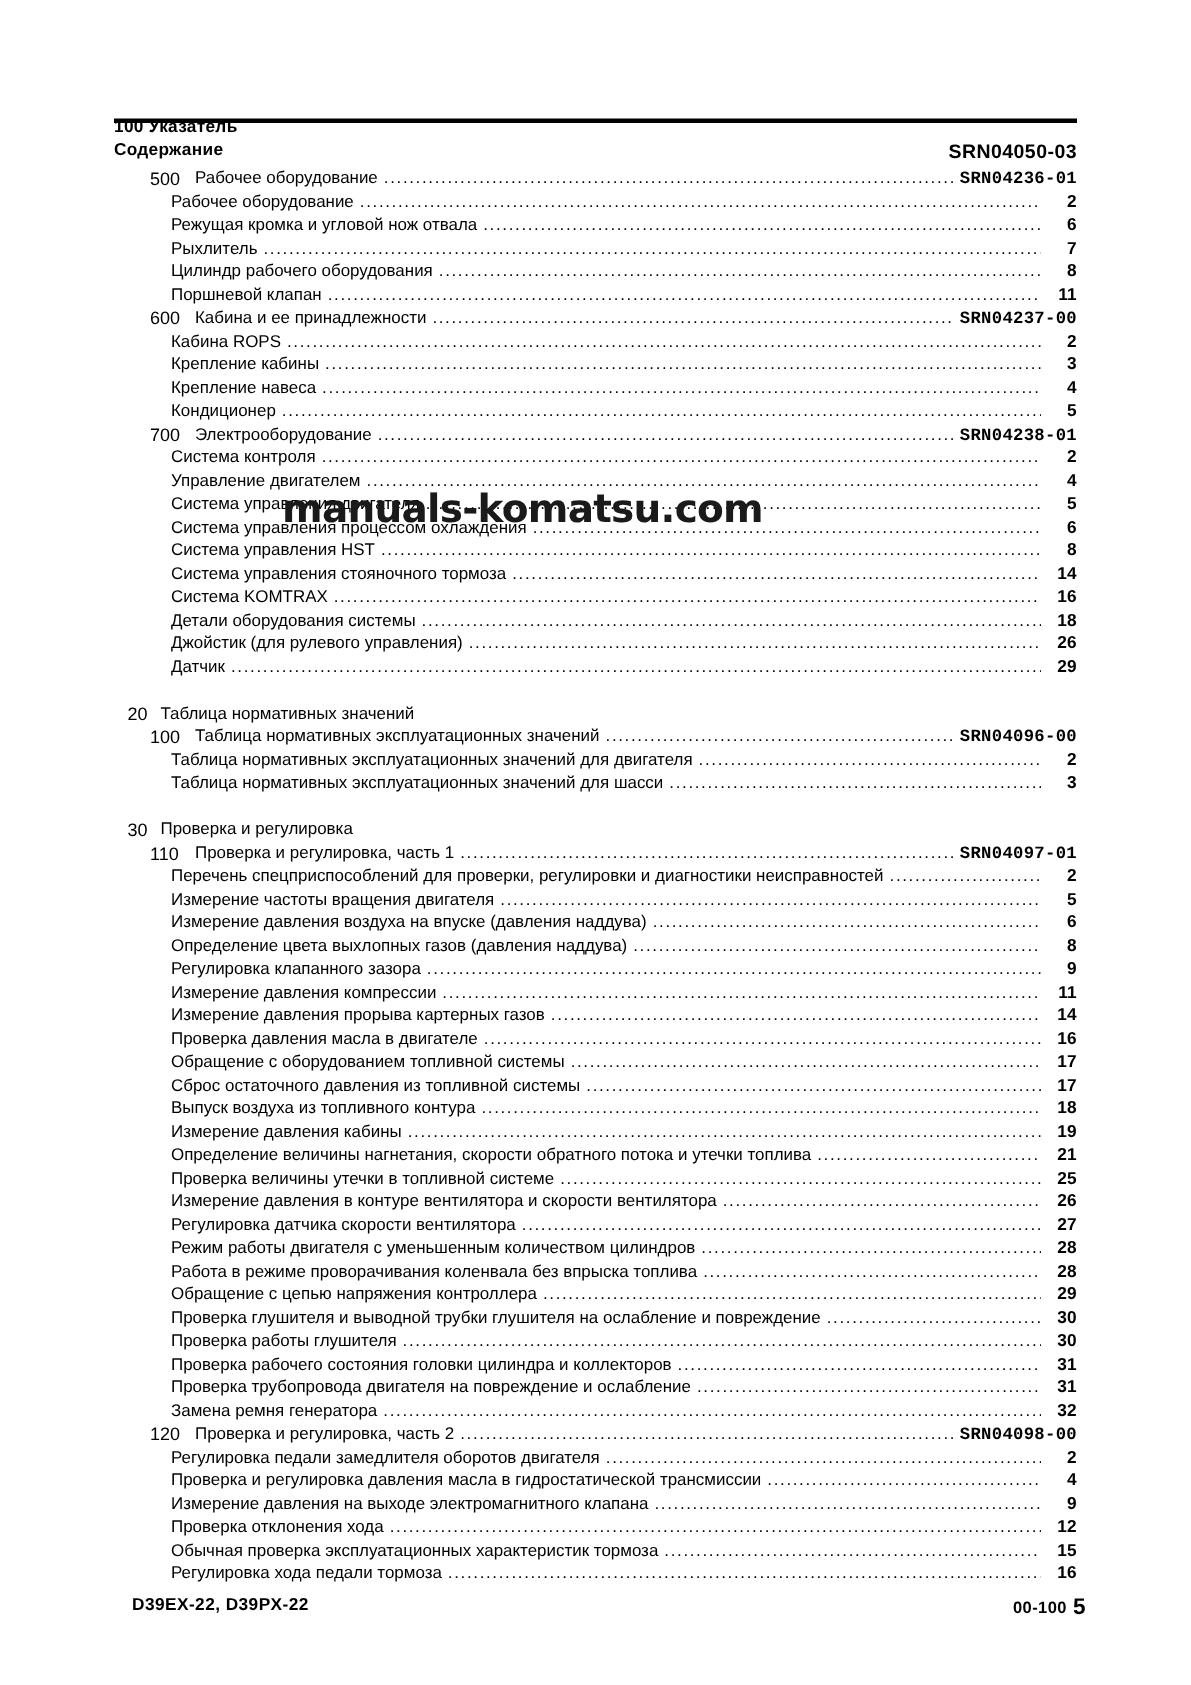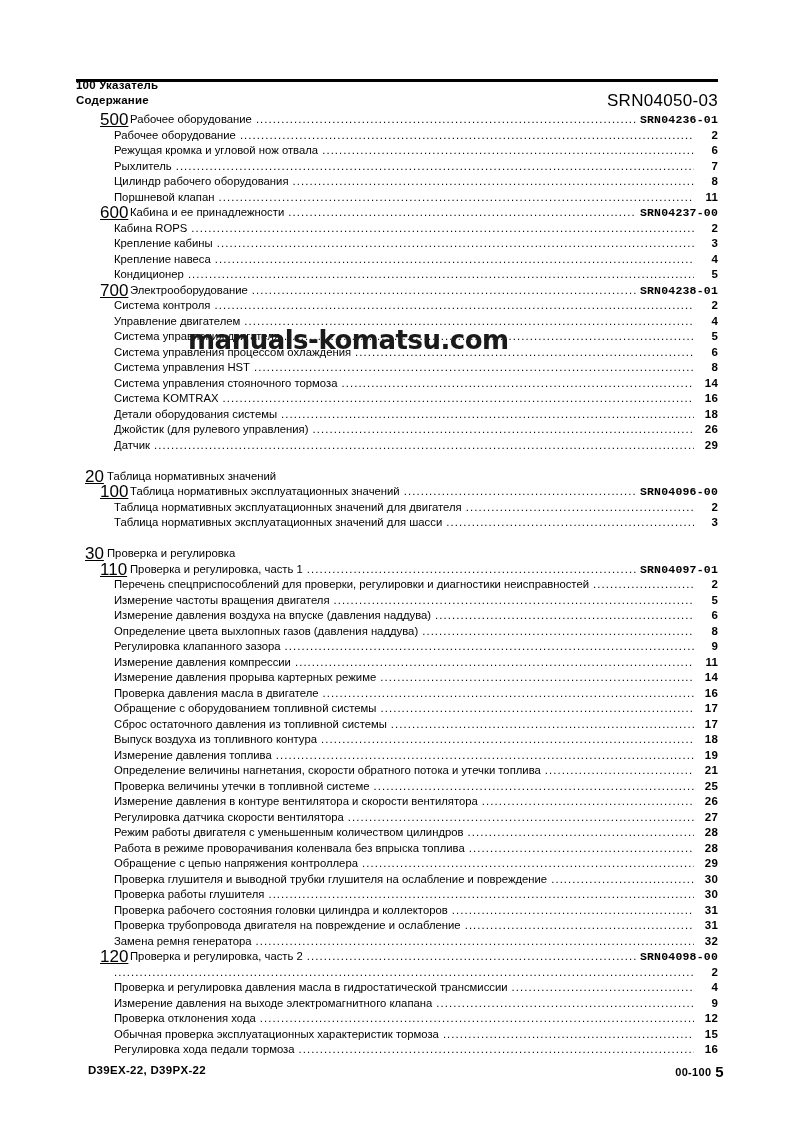--- a/index.html
+++ b/index.html
@@ -35,22 +35,22 @@
     top: 0;
     font-size: 11.5px;
     font-weight: bold;
     line-height: 15px;
     letter-spacing: 0.2px;
   }
   .header-right {
     position: absolute;
     right: 0;
     top: 15px;
-    font-size: 17px;
-    font-weight: normal;
+    font-size: 13px;
+    font-weight: bold;
     line-height: 15px;
     letter-spacing: 0.3px;
   }
   .header-rule {
     position: absolute;
     left: 76px;
     top: 79px;
     width: 642px;
     height: 3px;
     background: #000000;
@@ -74,22 +74,21 @@
   .row {
     display: flex;
     align-items: flex-end;
     height: 15.5px;
     line-height: 15.5px;
     white-space: nowrap;
     font-size: 11.3px;
   }
   .row .num {
     flex: 0 0 auto;
-    font-size: 17px;
-    text-decoration: underline;
+    font-size: 12px;
   }
   .row .label {
     flex: 0 0 auto;
     padding-right: 4px;
     text-align: right;
   }
   .row .leader {
     flex: 1 1 auto;
     overflow: hidden;
     height: 15.5px;
@@ -363,21 +362,21 @@
           <span class="label">Регулировка клапанного зазора</span>
           <span class="leader"></span>
           <span class="pageno digits">9</span>
         </div>
         <div class="row lvl-item">
           <span class="label">Измерение давления компрессии</span>
           <span class="leader"></span>
           <span class="pageno digits">11</span>
         </div>
         <div class="row lvl-item">
-          <span class="label">Измерение давления прорыва картерных режиме</span>
+          <span class="label">Измерение давления прорыва картерных газов</span>
           <span class="leader"></span>
           <span class="pageno digits">14</span>
         </div>
         <div class="row lvl-item">
           <span class="label">Проверка давления масла в двигателе</span>
           <span class="leader"></span>
           <span class="pageno digits">16</span>
         </div>
         <div class="row lvl-item">
           <span class="label">Обращение с оборудованием топливной системы</span>
@@ -388,21 +387,21 @@
           <span class="label">Сброс остаточного давления из топливной системы</span>
           <span class="leader"></span>
           <span class="pageno digits">17</span>
         </div>
         <div class="row lvl-item">
           <span class="label">Выпуск воздуха из топливного контура</span>
           <span class="leader"></span>
           <span class="pageno digits">18</span>
         </div>
         <div class="row lvl-item">
-          <span class="label">Измерение давления топлива</span>
+          <span class="label">Измерение давления кабины</span>
           <span class="leader"></span>
           <span class="pageno digits">19</span>
         </div>
         <div class="row lvl-item">
           <span class="label">Определение величины нагнетания, скорости обратного потока и утечки топлива</span>
           <span class="leader"></span>
           <span class="pageno digits">21</span>
         </div>
         <div class="row lvl-item">
           <span class="label">Проверка величины утечки в топливной системе</span>
@@ -459,20 +458,21 @@
           <span class="leader"></span>
           <span class="pageno digits">32</span>
         </div>
         <div class="row lvl-section">
           <span class="num">120</span>
           <span class="label">Проверка и регулировка, часть 2</span>
           <span class="leader"></span>
           <span class="pageno wide">SRN04098-00</span>
         </div>
         <div class="row lvl-item">
+          <span class="label">Регулировка педали замедлителя оборотов двигателя</span>
           <span class="leader"></span>
           <span class="pageno digits">2</span>
         </div>
         <div class="row lvl-item">
           <span class="label">Проверка и регулировка давления масла в гидростатической трансмиссии</span>
           <span class="leader"></span>
           <span class="pageno digits">4</span>
         </div>
         <div class="row lvl-item">
           <span class="label">Измерение давления на выходе электромагнитного клапана</span>

